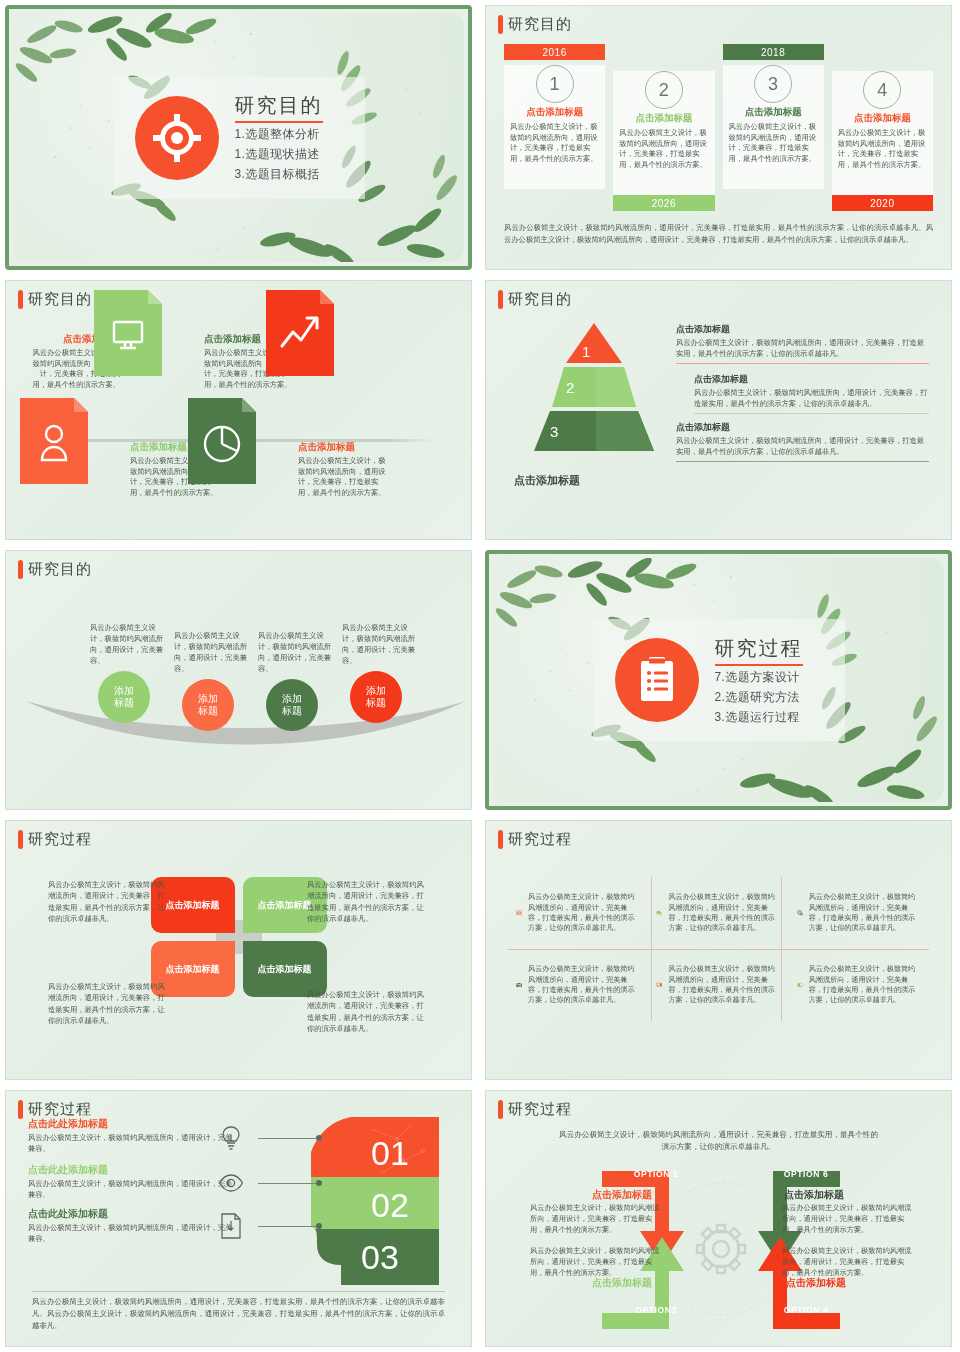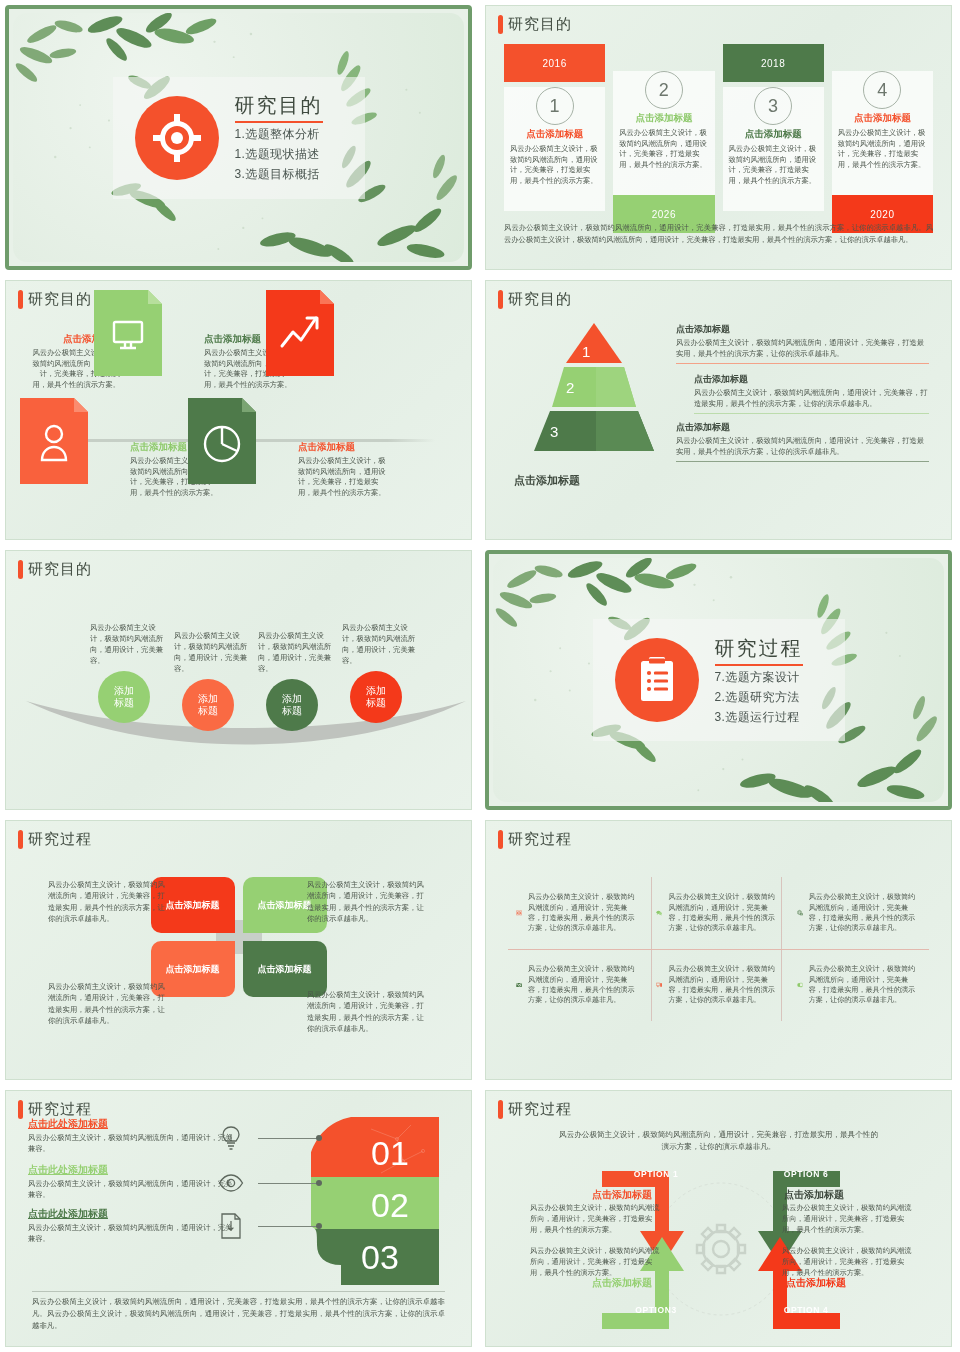--- a/index.html
+++ b/index.html
@@ -30,21 +30,21 @@
   
   .content { border:1px solid #cfe0cf; background:
      linear-gradient(135deg,#eaf3ea 0%, #e3eee4 50%, #e9f2ea 100%); }
   .stitle { position:absolute; left:12px; top:9px; display:flex; align-items:center; gap:5px; }
   .stitle .bar { width:5px; height:19px; border-radius:3px; background:#f4512c; }
   .stitle .txt { font-size:15px; color:#3f4a3f; letter-spacing:1px; }
 
   
   .tl { position:absolute; left:14px; right:14px; top:38px; display:flex; }
   .tl-col { flex:1; position:relative; padding:0 4px; }
-  .yearbox { height:38px; display:flex; align-items:center; justify-content:center;
+  .yearbox { height:16px; display:flex; align-items:center; justify-content:center;
       color:#fff; font-size:10px; letter-spacing:.5px; }
   .panel { background:rgba(255,255,255,.72); padding:0 6px 6px; position:relative; }
   .numcircle { width:38px; height:38px; border-radius:50%; border:1.4px solid #a7b3a7;
       display:flex; align-items:center; justify-content:center; font-size:18px; color:#6d776d;
       margin:5px auto 3px; background:transparent; }
   .ttl { font-size:9.5px; font-weight:bold; text-align:center; margin:2px 0 3px; }
   .body-cn { font-size:7.3px; line-height:1.45; color:#4b554b; }
   .tl-foot { position:absolute; left:18px; right:18px; bottom:24px; font-size:7.3px;
       line-height:1.55; color:#4b554b; text-align:justify; }
 
@@ -89,21 +89,21 @@
   .g6 { position:absolute; left:22px; right:22px; top:56px; display:grid;
      grid-template-columns:1fr 1fr 1fr; grid-template-rows:72px 72px; }
   .g6 .cell { display:flex; gap:6px; padding:4px 8px; align-items:center; }
   .g6 .cell .p { font-size:7.1px; line-height:1.45; color:#4b554b; }
   .vsep { position:absolute; top:56px; height:144px; width:1px; background:#d8c4bd; }
   .hsep { position:absolute; left:22px; right:22px; top:128px; height:1px; background:#e2b9ae; }
 
   
   .headwrap { position:absolute; right:28px; top:26px; width:132px; height:168px; }
   .hrow { position:absolute; left:22px; width:210px; }
-  .hrow .h { font-size:10px; font-weight:bold;text-decoration:underline; }
+  .hrow .h { font-size:10px; font-weight:bold; }
   .hrow .p { font-size:7.3px; line-height:1.5; color:#4b554b; margin-top:2px; }
   .hicon { position:absolute; width:26px; height:26px; }
   .hline { position:absolute; height:1.4px; background:#7b857b; }
   .hdot { position:absolute; width:6px; height:6px; border-radius:50%; background:#5e685e; }
   .head-foot { position:absolute; left:26px; right:26px; top:200px; }
   .head-foot .rule { height:1px; background:#b9c4b9; margin-bottom:4px; }
   .head-foot .p { font-size:7.4px; line-height:1.6; color:#4b554b; text-align:justify; }
 
   
   .cy-top { position:absolute; left:70px; right:70px; top:38px; font-size:7.6px; line-height:1.6;

